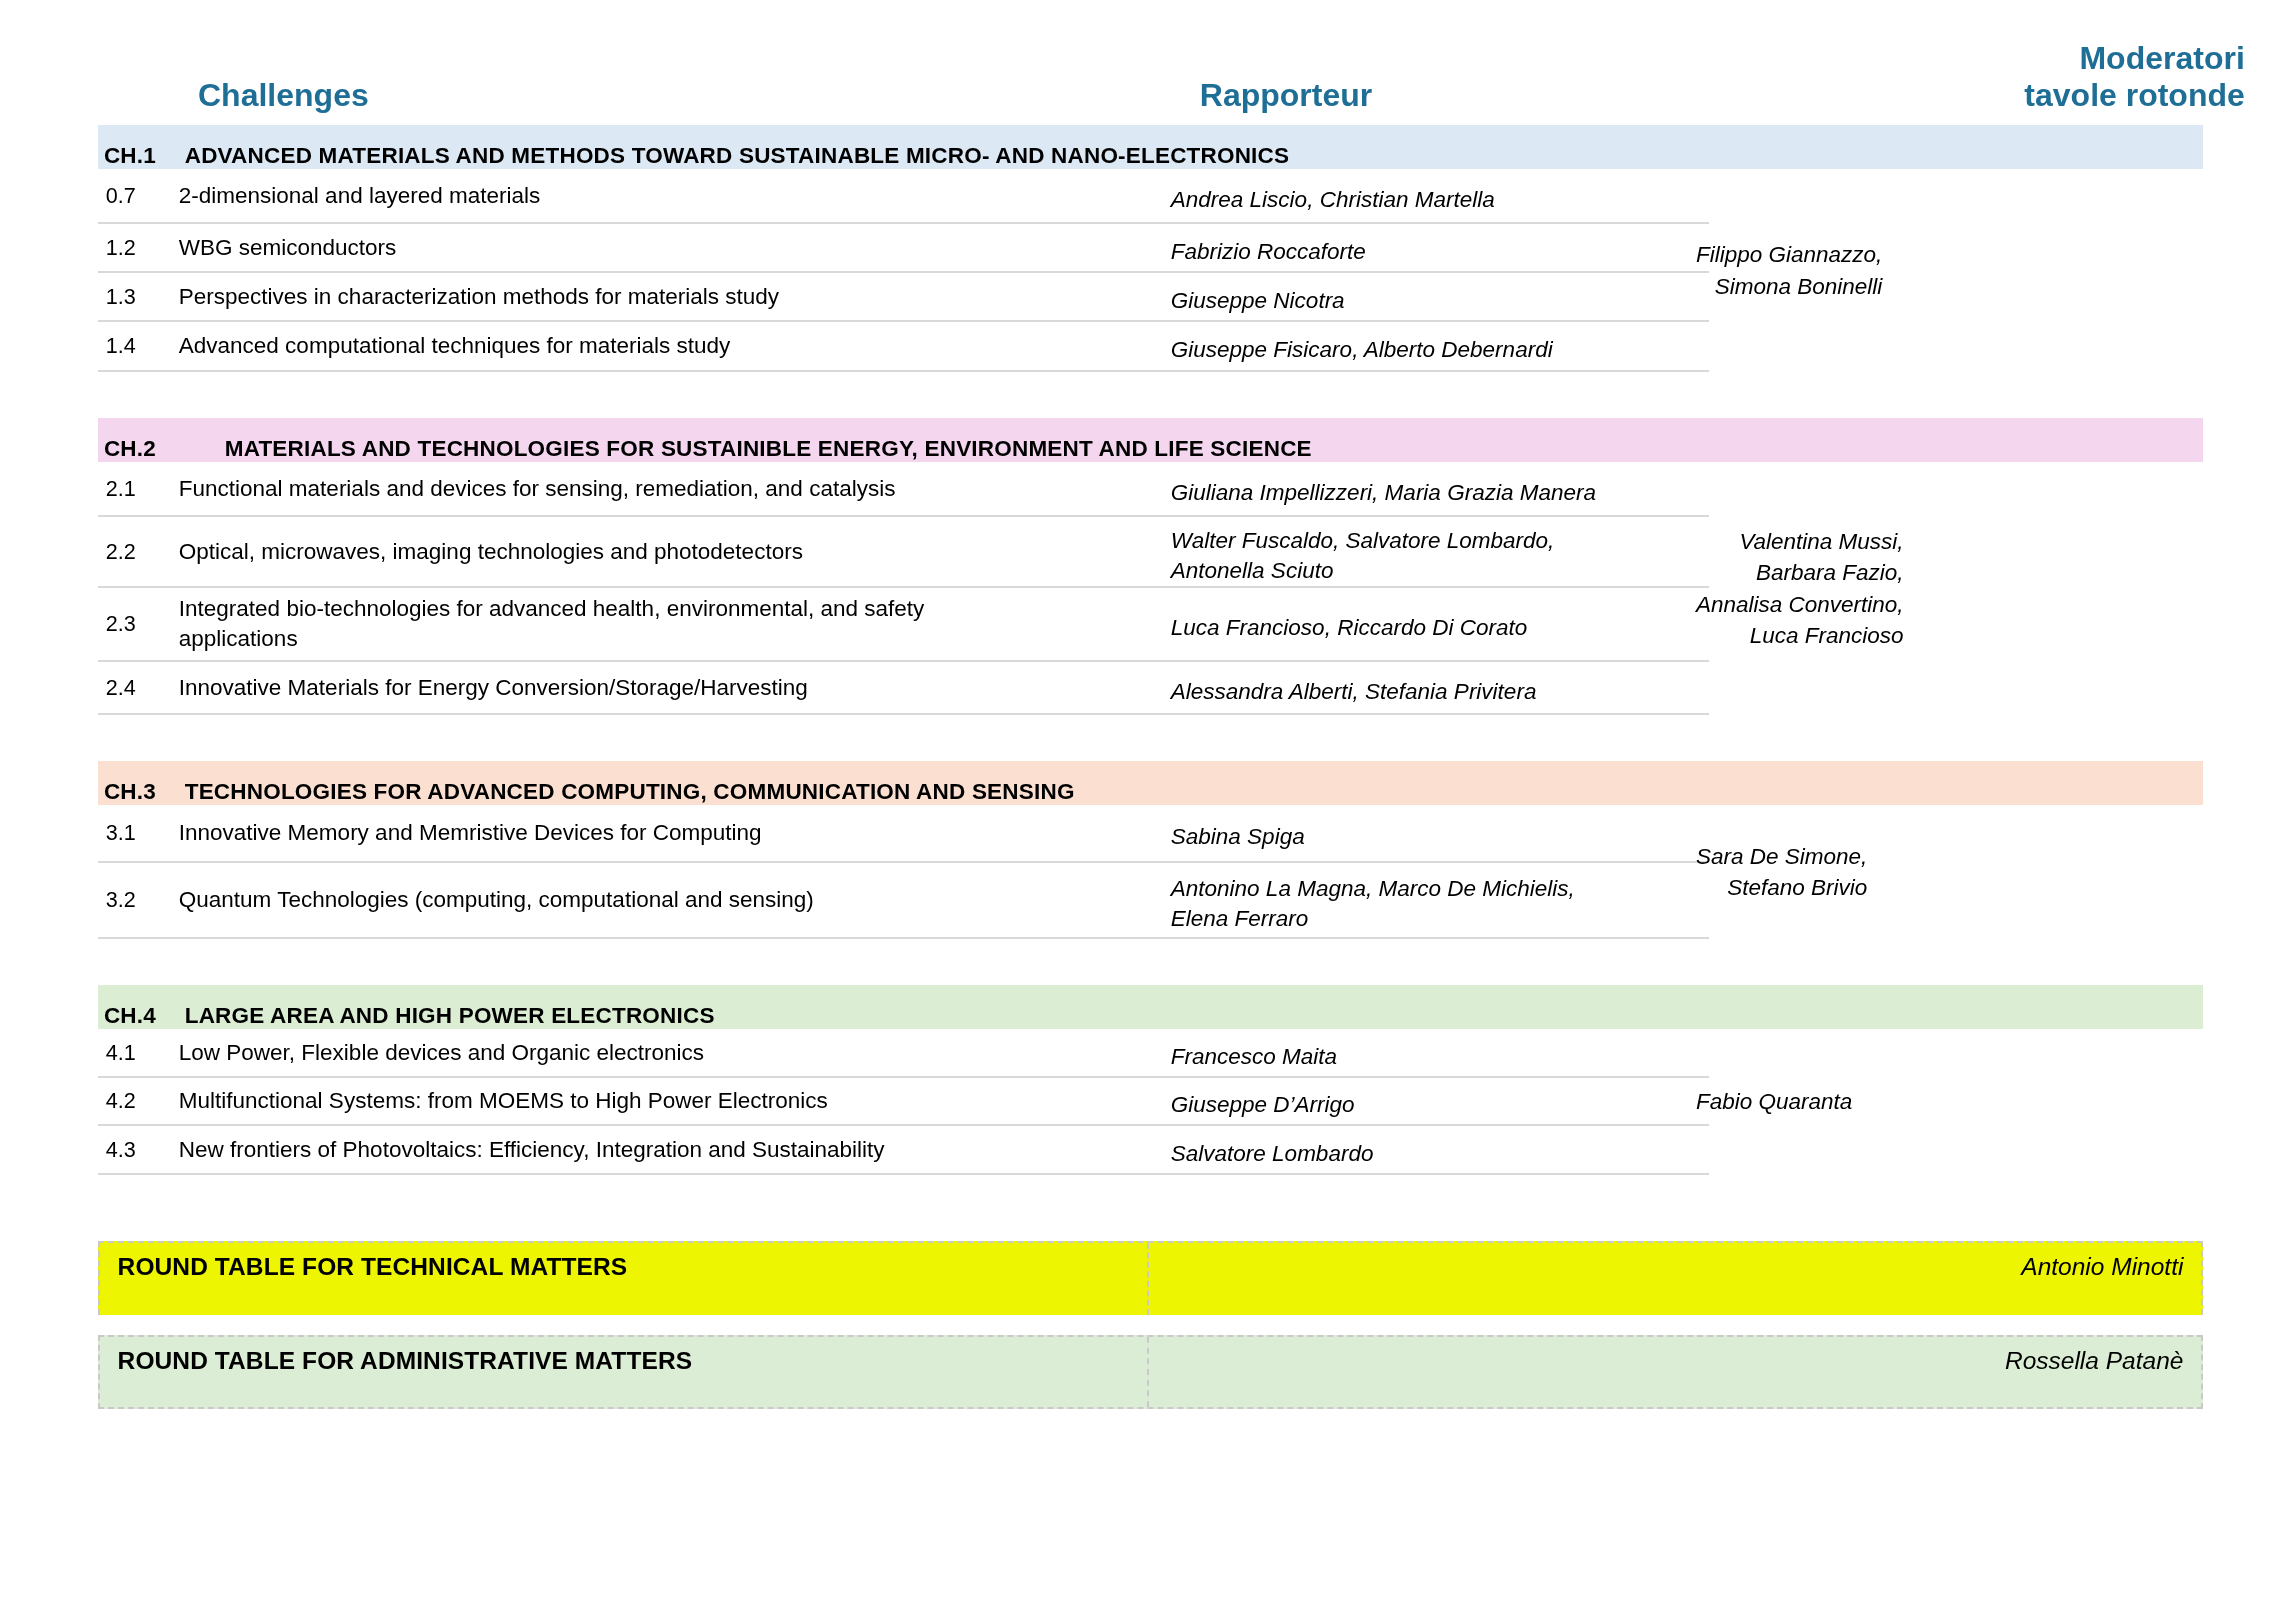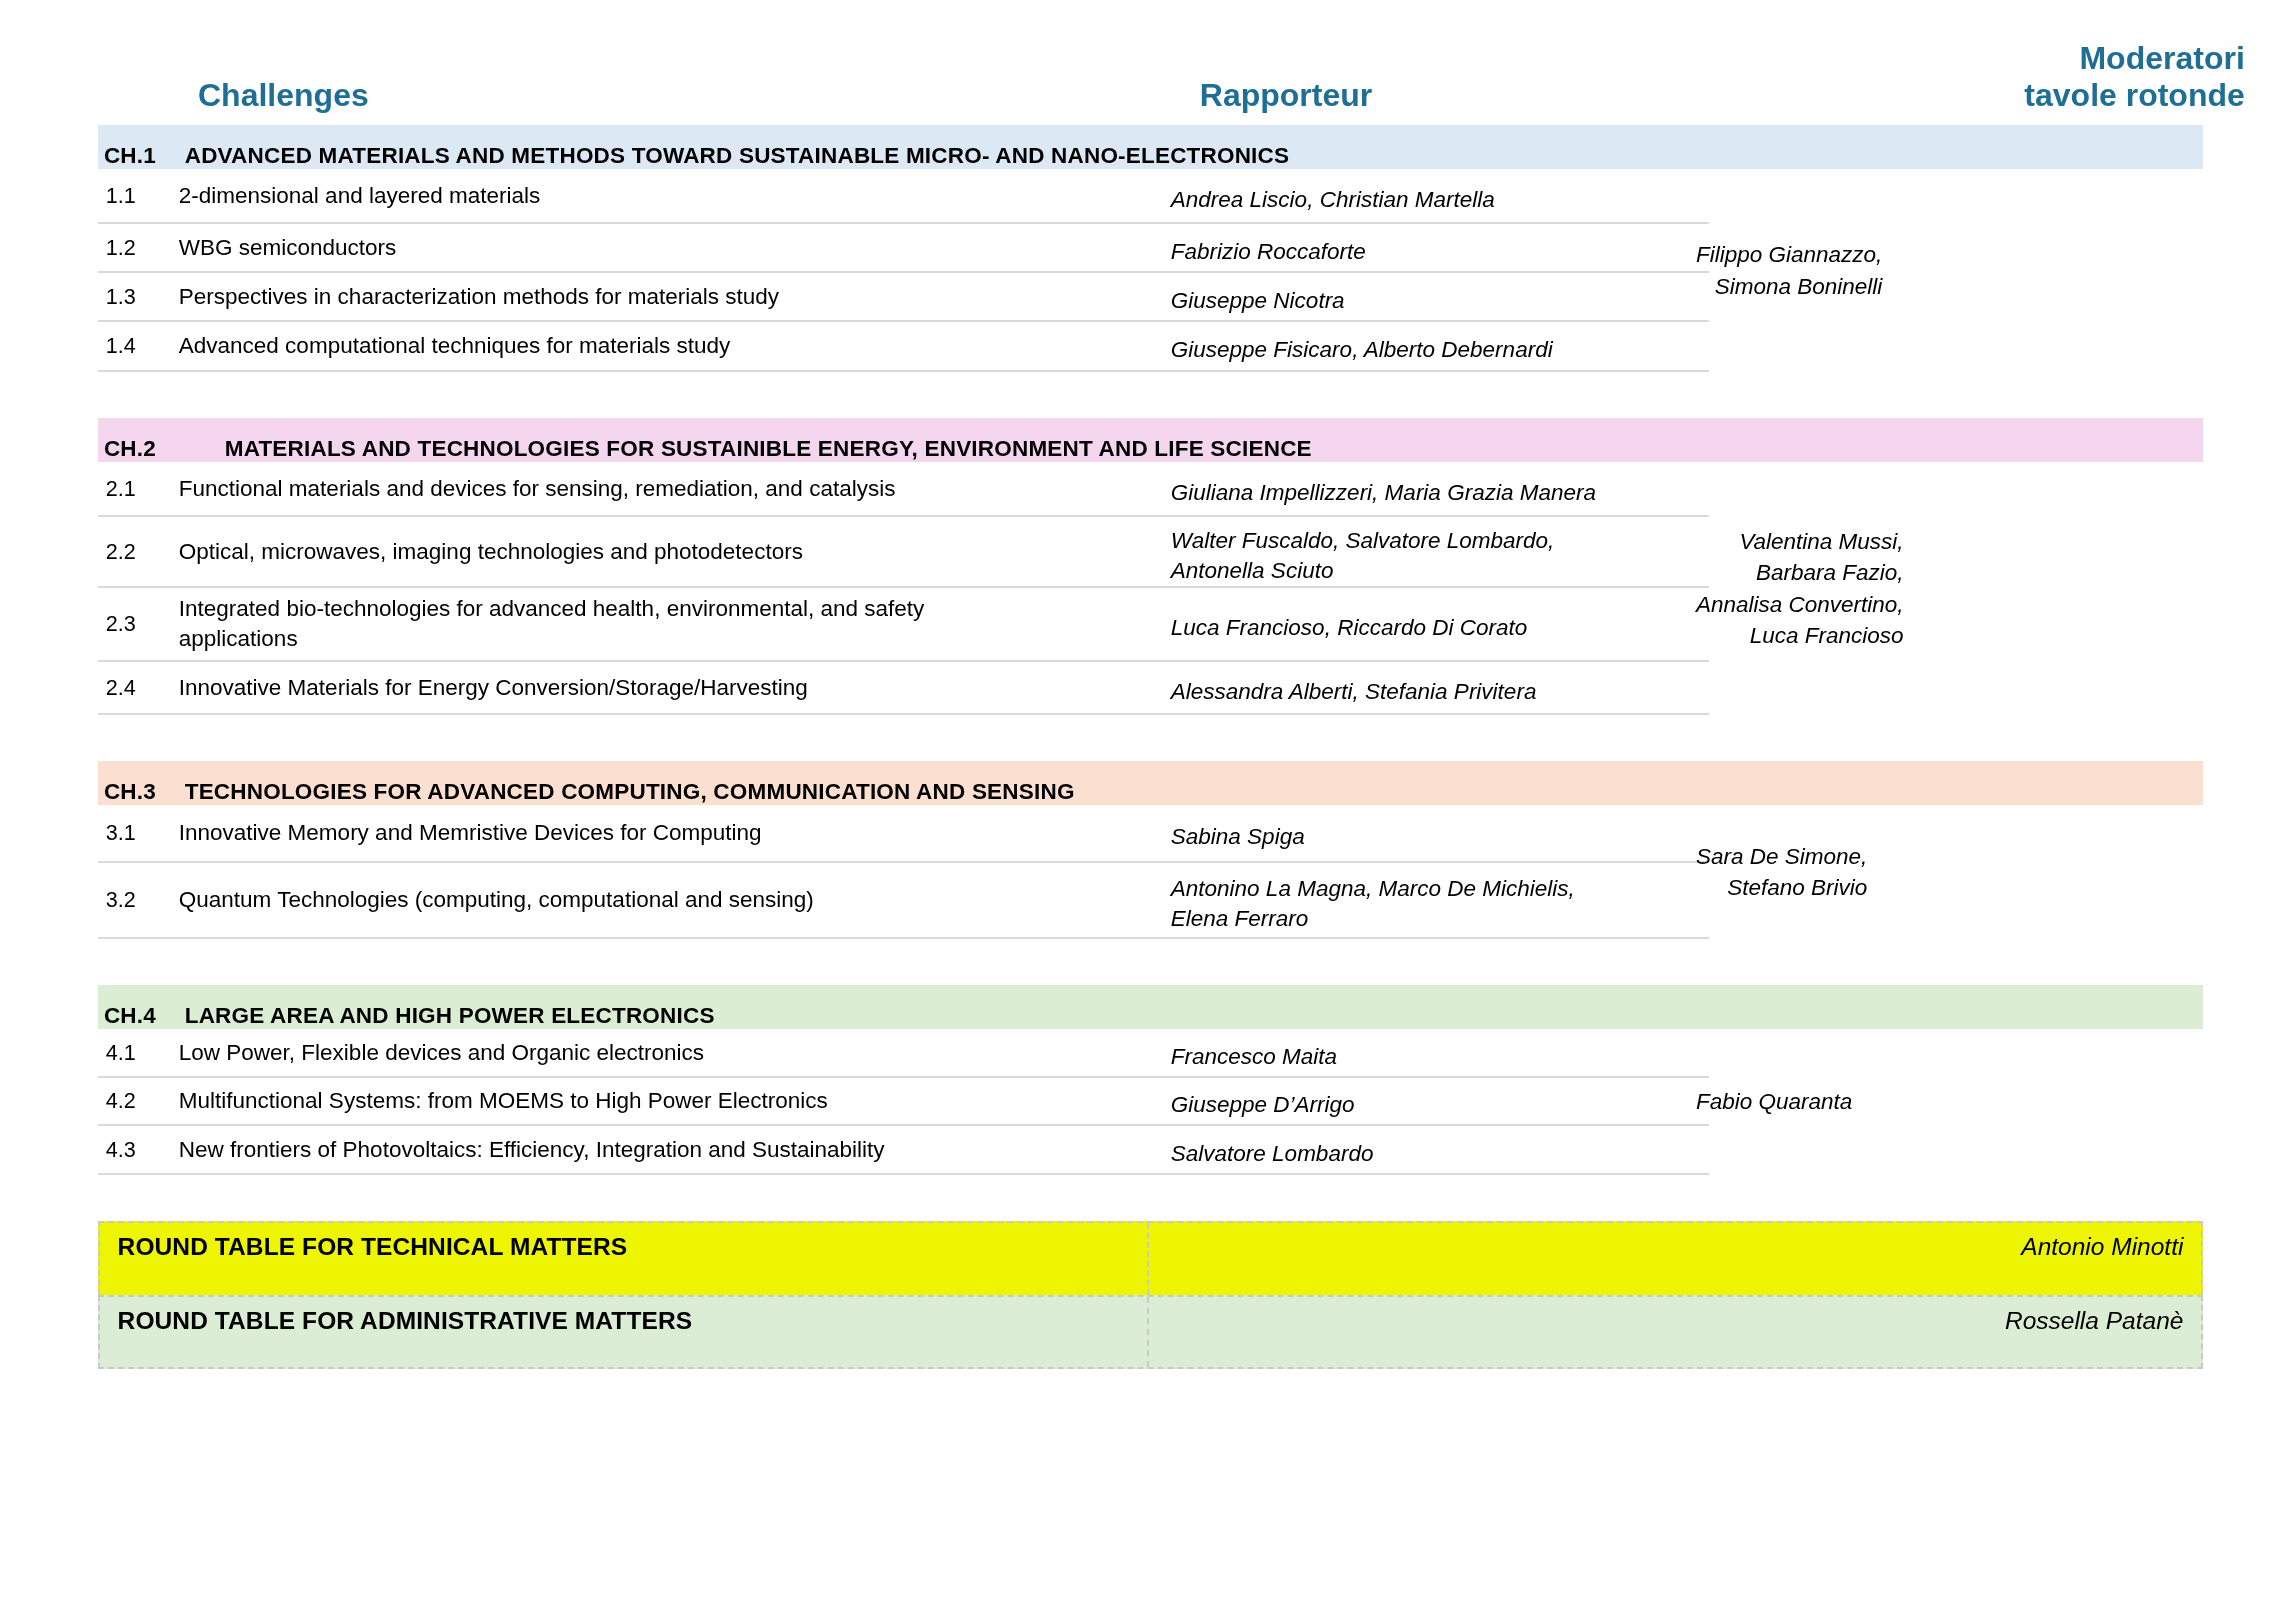--- a/index.html
+++ b/index.html
@@ -153,20 +153,21 @@
     box-sizing: border-box;
   }
   .rt-row {
     position: relative;
     display: flex;
     align-items: flex-start;
     height: 74px;
     box-sizing: border-box;
     border: 2.9px dashed #C9C9C9;
     border-bottom: none;
+    margin-top: 20px;
   }
   .rt-row.last {
     border-bottom: 2.9px dashed #C9C9C9;
   }
   .rt-yellow { background: #EDF500; }
   .rt-green  { background: #DCEDD5; }
 
   .rt-label {
     font-weight: bold;
     font-size: 24.5px;
@@ -207,21 +208,21 @@
     </div>
 
     <div class="section">
       <div class="band band-1">
         <span class="col-num band-num">CH.1</span>
         <span class="band-text">ADVANCED  MATERIALS AND METHODS TOWARD  SUSTAINABLE MICRO-  AND NANO-ELECTRONICS</span>
       </div>
       <div class="section-body">
         <div class="section-rows">
           <div class="row" style="height:55px">
-            <div class="col-num cell-num">1.1</div>
+            <div class="col-num cell-num">0.7</div>
             <div class="col-title cell-title">2-dimensional and layered materials</div>
             <div class="col-rapp cell-rapp">Andrea Liscio, Christian Martella</div>
           </div>
           <div class="row" style="height:49px">
             <div class="col-num cell-num">1.2</div>
             <div class="col-title cell-title">WBG semiconductors</div>
             <div class="col-rapp cell-rapp">Fabrizio Roccaforte</div>
           </div>
           <div class="row" style="height:49px">
             <div class="col-num cell-num">1.3</div>

